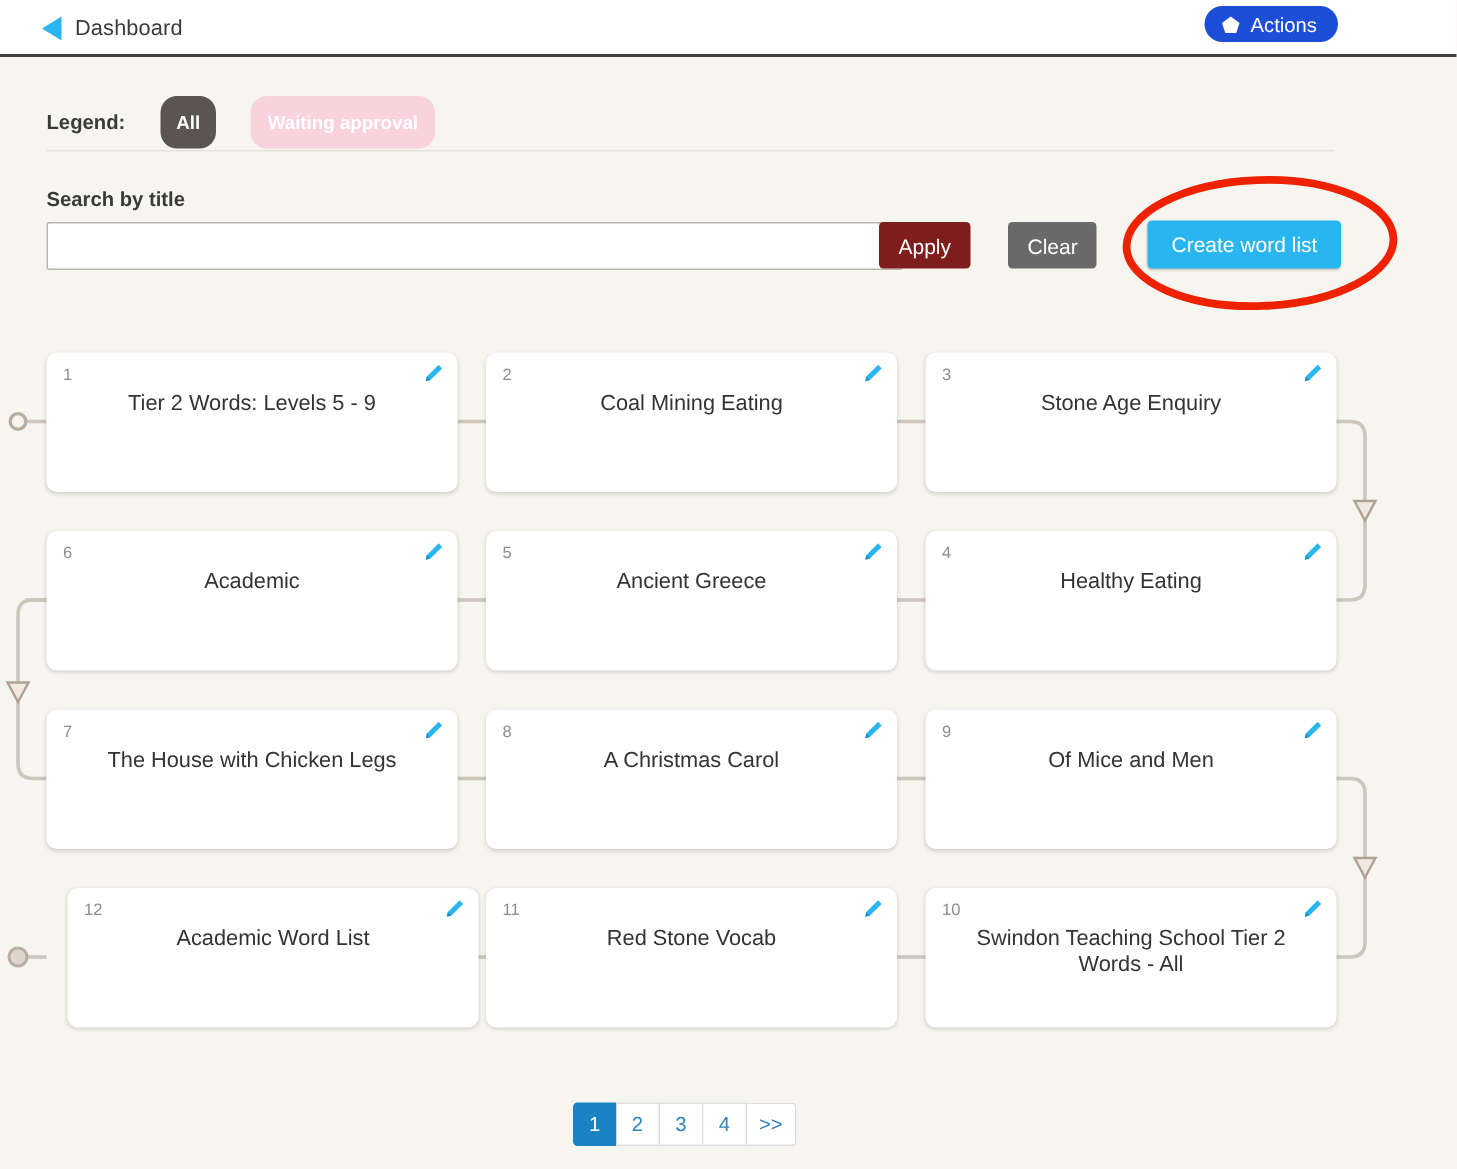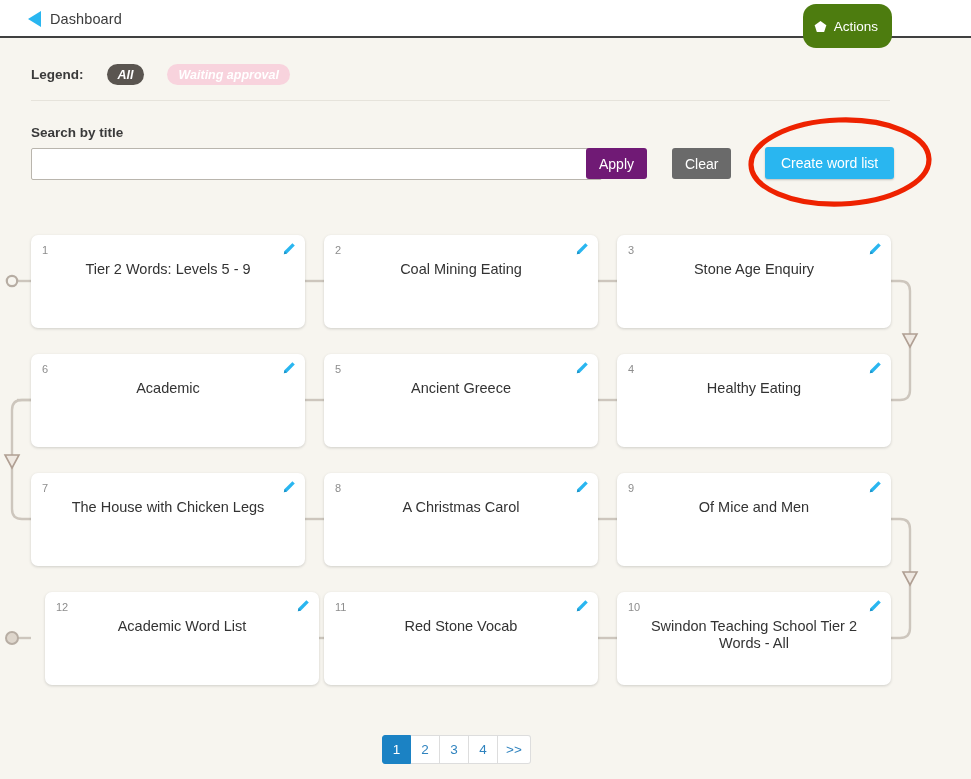--- a/index.html
+++ b/index.html
@@ -28,39 +28,39 @@
     border-top: 8px solid transparent;
     border-bottom: 8px solid transparent;
     border-right: 13px solid #29b6f0;
     display: block;
   }
   .back-label {
     font-size: 14.5px; color: #3b3b3b; letter-spacing: .1px;
   }
   .actions-btn {
     position: absolute; right: 79px; top: 4px;
-    height: 44px; padding: 0 14px 0 11px;
-    background: #4d7c0f; border: none; border-radius: 13px;
+    height: 24px; padding: 0 14px 0 11px;
+    background: #1d4ed8; border: none; border-radius: 13px;
     color: #fff; font-size: 13.5px; font-family: "Liberation Sans", sans-serif;
     display: flex; align-items: center; gap: 7px; cursor: pointer;
   }
   .pent {
     width: 13px; height: 13px; display: inline-block; flex: 0 0 auto;
   }
 
   
   .legend-row {
     position: absolute; left: 31px; top: 64px;
     display: flex; align-items: center; gap: 23px;
   }
   .legend-label { font-size: 13.5px; font-weight: bold; color: #3a3a3a; }
   .badge {
     display: inline-flex; align-items: center; justify-content: center;
-    height: 21px; border-radius: 11px; padding: 0 11px;
-    font-size: 12.5px; font-weight: bold; cursor: pointer; font-style: italic;
+    height: 35px; border-radius: 11px; padding: 0 11px;
+    font-size: 12.5px; font-weight: bold; cursor: pointer;
   }
   .badge-all { background: #5a5550; color: #ffffff; }
   .badge-waiting { background: #f8d3dd; color: #ffffff; }
 
   .hr {
     position: absolute; left: 31px; top: 100px;
     width: 859px; height: 1px; background: #e6e3db;
   }
 
   
@@ -73,21 +73,21 @@
     width: 571px; height: 32px;
     border: 1px solid #b9b5ad; border-radius: 2px;
     background: #ffffff; padding: 0 8px;
     font-size: 13px; font-family: "Liberation Sans", sans-serif; color: #333;
   }
   .btn {
     position: absolute; height: 31px; border: none; border-radius: 3px;
     color: #fff; font-size: 14px; font-family: "Liberation Sans", sans-serif;
     cursor: pointer; padding: 0 13px;
   }
-  .btn-apply { left: 586px; top: 148px; background: #701a75; }
+  .btn-apply { left: 586px; top: 148px; background: #7f1d1d; }
   .btn-clear { left: 672px; top: 148px; background: #6a6a6a; }
   .btn-create {
     left: 765px; top: 147px; height: 32px;
     background: #29b6f0; padding: 0 16px; font-size: 14px;
     box-shadow: 0 1px 2px rgba(0,0,0,.22);
   }
 
   
   .annot {
     position: absolute; left: 742px; top: 110px;

